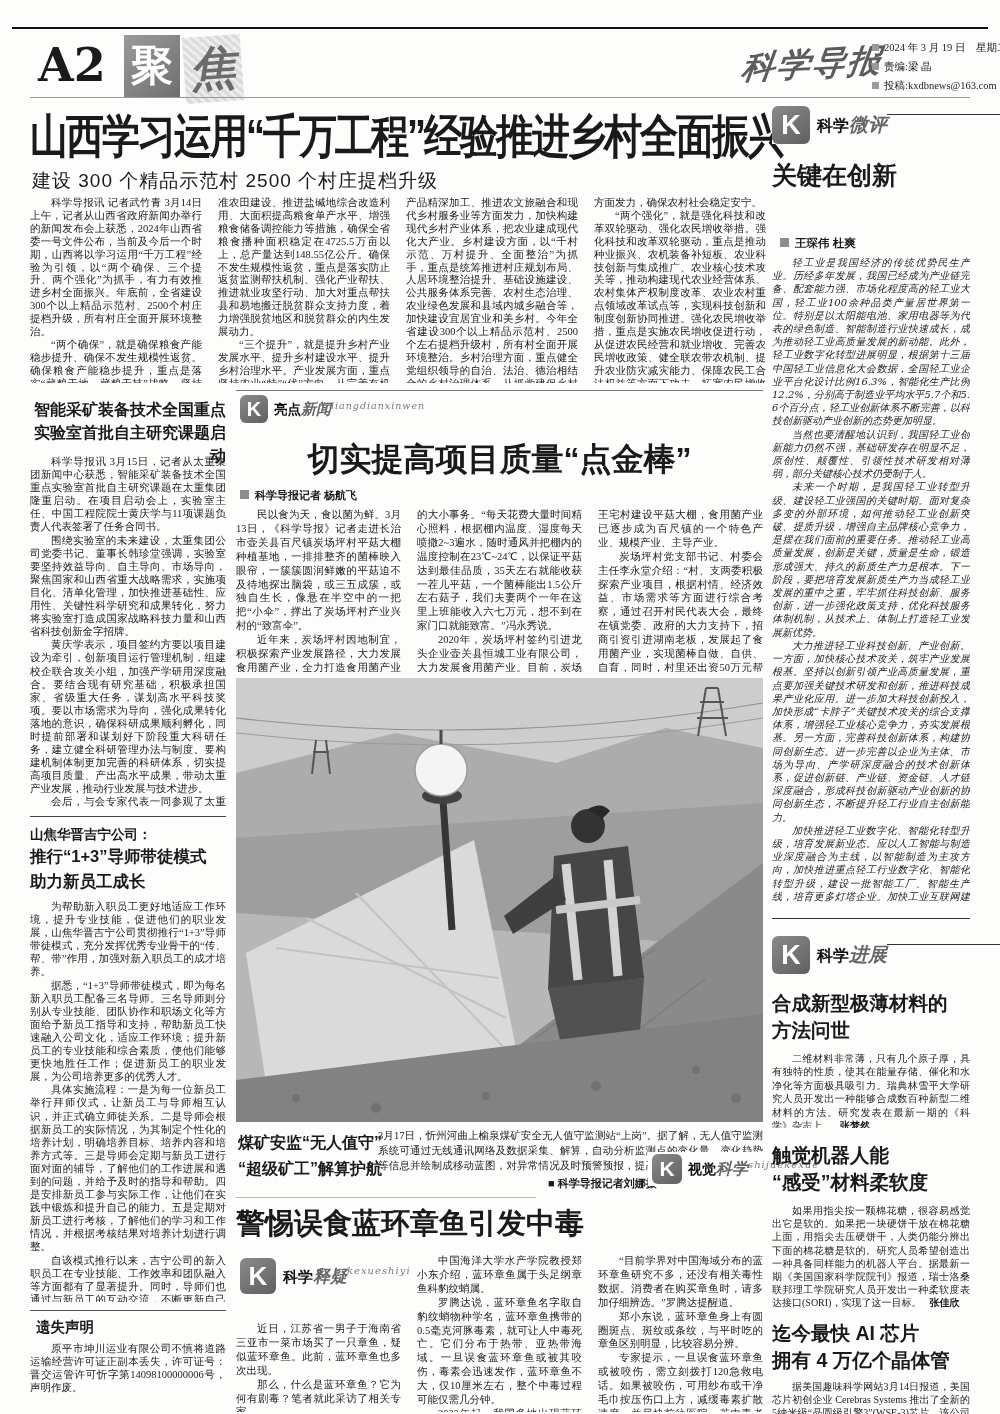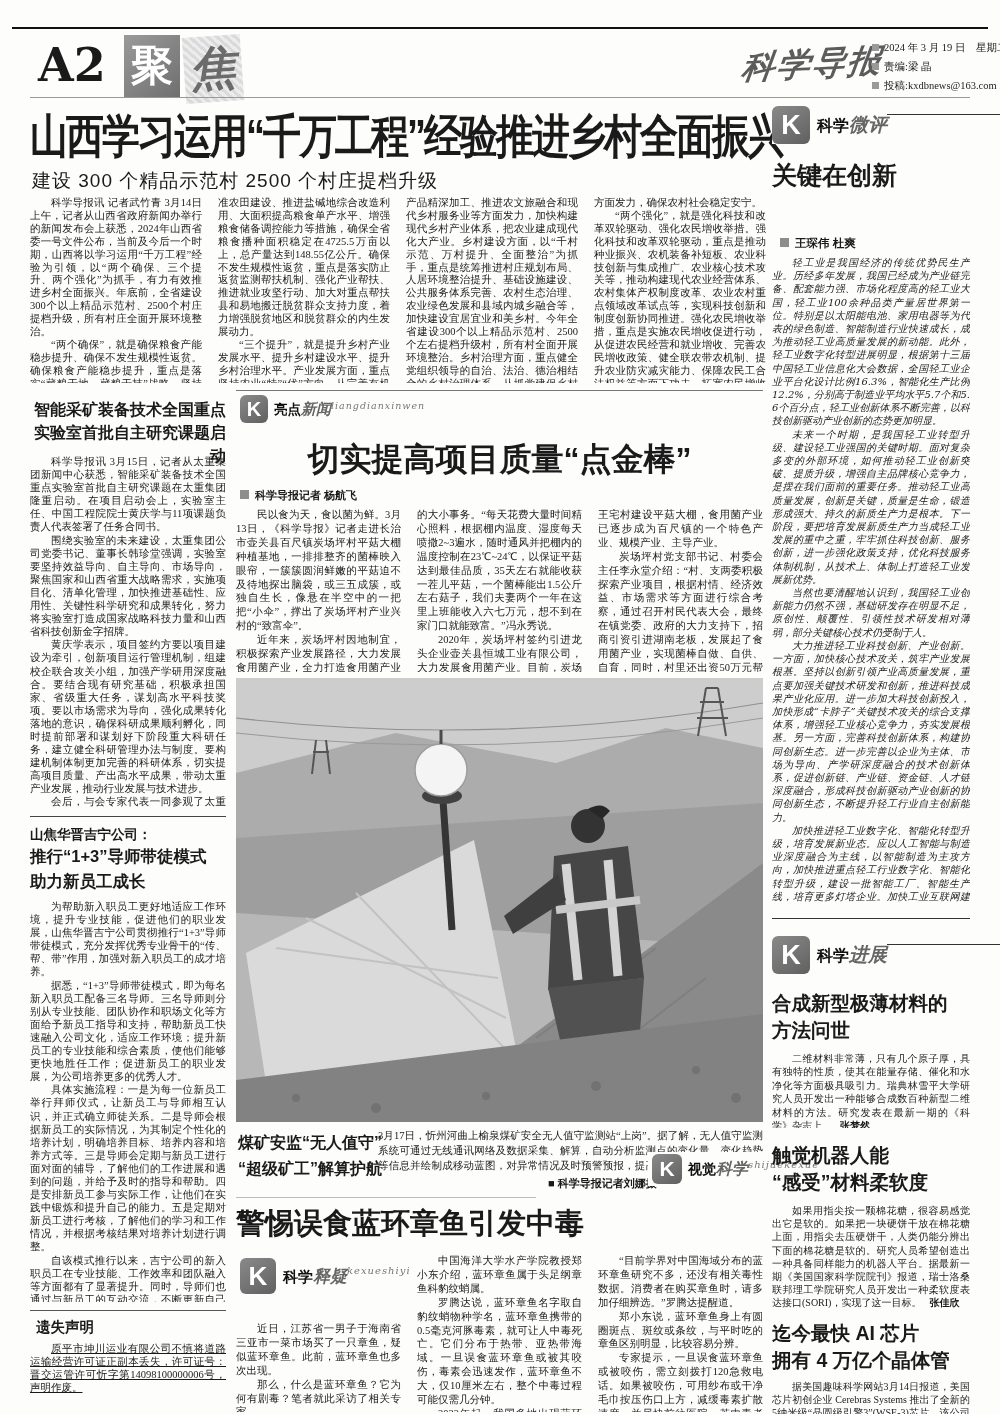--- a/index.html
+++ b/index.html
@@ -104,21 +104,21 @@
   <div class="col f-side" style="left:30px;top:900px;width:196px;height:402px;">
     <p>为帮助新入职员工更好地适应工作环境，提升专业技能，促进他们的职业发展，山焦华晋吉宁公司贯彻推行“1+3”导师带徒模式，充分发挥优秀专业骨干的“传、帮、带”作用，加强对新入职员工的成才培养。</p>
     <p>据悉，“1+3”导师带徒模式，即为每名新入职员工配备三名导师。三名导师则分别从专业技能、团队协作和职场文化等方面给予新员工指导和支持，帮助新员工快速融入公司文化，适应工作环境；提升新员工的专业技能和综合素质，使他们能够更快地胜任工作；促进新员工的职业发展，为公司培养更多的优秀人才。</p>
     <p>具体实施流程：一是为每一位新员工举行拜师仪式，让新员工与导师相互认识，并正式确立师徒关系。二是导师会根据新员工的实际情况，为其制定个性化的培养计划，明确培养目标、培养内容和培养方式等。三是导师会定期与新员工进行面对面的辅导，了解他们的工作进展和遇到的问题，并给予及时的指导和帮助。四是安排新员工参与实际工作，让他们在实践中锻炼和提升自己的能力。五是定期对新员工进行考核，了解他们的学习和工作情况，并根据考核结果对培养计划进行调整。</p>
     <p>自该模式推行以来，吉宁公司的新入职员工在专业技能、工作效率和团队融入等方面都有了显著提升。同时，导师们也通过与新员工的互动交流，不断更新自己的知识和技能，为企业的发展注入了新的活力。</p>
 
   </div>
 
   <div class="hairline" style="left:30px;top:1310px;width:196px;background:#555"></div>
   <div class="abs sec-title" style="left:36px;top:1318px;font-size:14.5px;">遗失声明</div>
-  <div class="col f-side" style="left:30px;top:1342px;width:196px;height:70px;text-decoration:underline;">
+  <div class="col f-side" style="left:30px;top:1342px;width:196px;height:70px;">
     <p>原平市坤川运业有限公司不慎将道路运输经营许可证正副本丢失，许可证号：晋交运管许可忻字第14098100000006号，声明作废。</p>
   </div>
 
   <div class="hairline" style="left:236px;top:390px;width:527px;background:#777"></div>
   <div class="badge" style="left:240px;top:395px;display:flex;gap:6px;align-items:center;">
     <div class="kbox" style="width:28px;height:28px;font-size:20px;">K</div>
     <div class="rows">
       <div class="cn"><span class="cn1" style="font-size:13.5px">亮点</span><span class="cn2" style="font-size:15px">新闻</span></div>
       <div class="rule"></div>
       <div class="py" style="font-size:9.5px">liangdianxinwen</div>
@@ -245,22 +245,22 @@
     </div>
   </div>
   <div class="abs sec-title" style="left:772px;top:158px;font-size:25px;line-height:35px;">
     <div>关键在创新</div>
   </div>
   <div class="abs byline" style="left:772px;top:236px;font-size:11.5px;padding-left:8px;">
     <span class="bsq"></span><span>王琛伟 杜爽</span>
   </div>
   <div class="col kai" style="left:772px;top:256px;width:198px;height:646px;font-size:10px;line-height:13.2px;">
     <p>轻工业是我国经济的传统优势民生产业。历经多年发展，我国已经成为产业链完备、配套能力强、市场化程度高的轻工业大国，轻工业100余种品类产量居世界第一位。特别是以太阳能电池、家用电器等为代表的绿色制造、智能制造行业快速成长，成为推动轻工业高质量发展的新动能。此外，轻工业数字化转型进展明显，根据第十三届中国轻工业信息化大会数据，全国轻工业企业平台化设计比例16.3%，智能化生产比例12.2%，分别高于制造业平均水平5.7个和5.6个百分点，轻工业创新体系不断完善，以科技创新驱动产业创新的态势更加明显。</p>
+    <p>当然也要清醒地认识到，我国轻工业创新能力仍然不强，基础研发存在明显不足，原创性、颠覆性、引领性技术研发相对薄弱，部分关键核心技术仍受制于人。</p>
     <p>未来一个时期，是我国轻工业转型升级、建设轻工业强国的关键时期。面对复杂多变的外部环境，如何推动轻工业创新突破、提质升级，增强自主品牌核心竞争力，是摆在我们面前的重要任务。推动轻工业高质量发展，创新是关键，质量是生命，锻造形成强大、持久的新质生产力是根本。下一阶段，要把培育发展新质生产力当成轻工业发展的重中之重，牢牢抓住科技创新、服务创新，进一步强化政策支持，优化科技服务体制机制，从技术上、体制上打造轻工业发展新优势。</p>
-    <p>当然也要清醒地认识到，我国轻工业创新能力仍然不强，基础研发存在明显不足，原创性、颠覆性、引领性技术研发相对薄弱，部分关键核心技术仍受制于人。</p>
     <p>大力推进轻工业科技创新、产业创新。一方面，加快核心技术攻关，筑牢产业发展根基。坚持以创新引领产业高质量发展，重点要加强关键技术研发和创新，推进科技成果产业化应用。进一步加大科技创新投入，加快形成“卡脖子”关键技术攻关的综合支撑体系，增强轻工业核心竞争力，夯实发展根基。另一方面，完善科技创新体系，构建协同创新生态。进一步完善以企业为主体、市场为导向、产学研深度融合的技术创新体系，促进创新链、产业链、资金链、人才链深度融合，形成科技创新驱动产业创新的协同创新生态，不断提升轻工行业自主创新能力。</p>
     <p>加快推进轻工业数字化、智能化转型升级，培育发展新业态。应以人工智能与制造业深度融合为主线，以智能制造为主攻方向，加快推进重点轻工行业数字化、智能化转型升级，建设一批智能工厂、智能生产线，培育更多灯塔企业。加快工业互联网建设，深化“5G+AI”应用，提升智能型制造水平。在家具、服装、家用电器等典型行业，推行个性化定制、网络化协同、柔性化生产、服务化制造等新模式、新业态，促进制造与服务深度融合，提高轻工业产品附加值和竞争力。</p>
 
   </div>
 
   <div class="hairline" style="left:772px;top:918px;width:198px;background:#333"></div>
 
   <div class="badge" style="left:772px;top:936px;display:flex;gap:7px;align-items:center;">
     <div class="kbox" style="width:38px;height:38px;font-size:27px;">K</div>
     <div class="rows">

